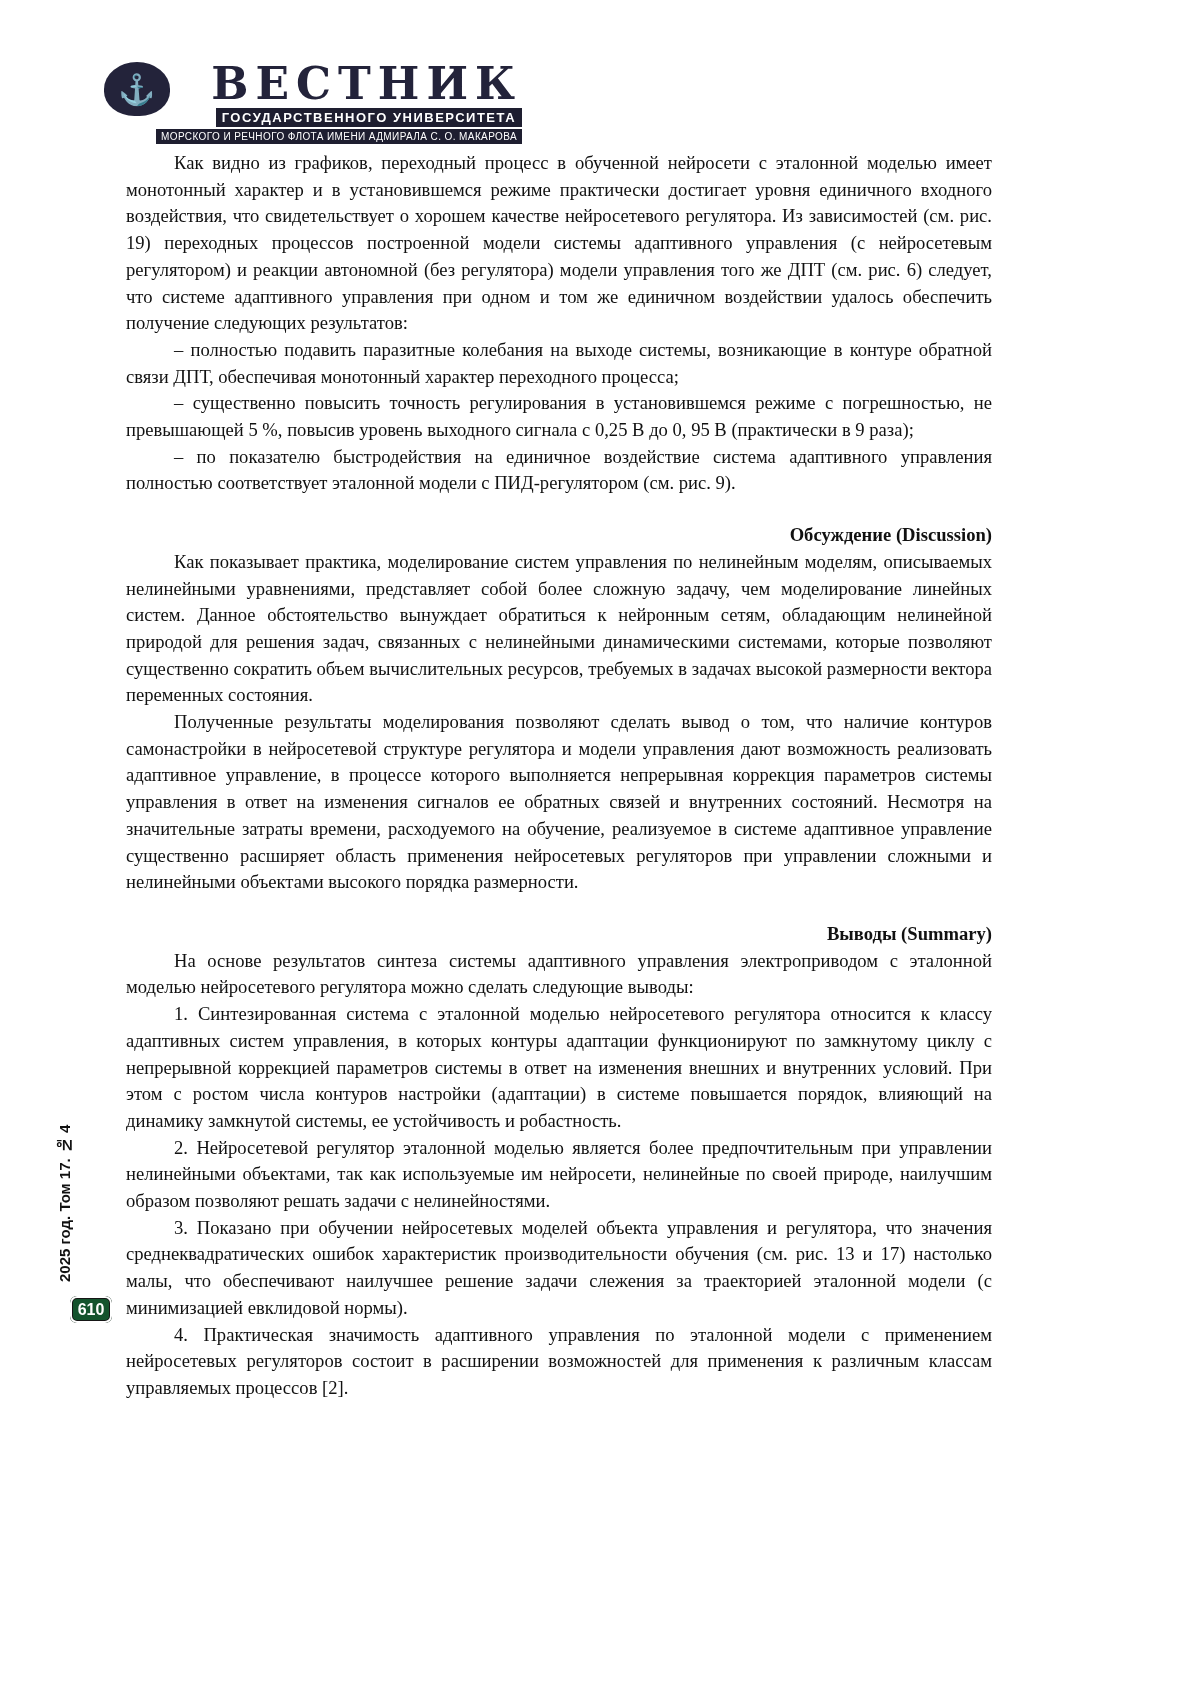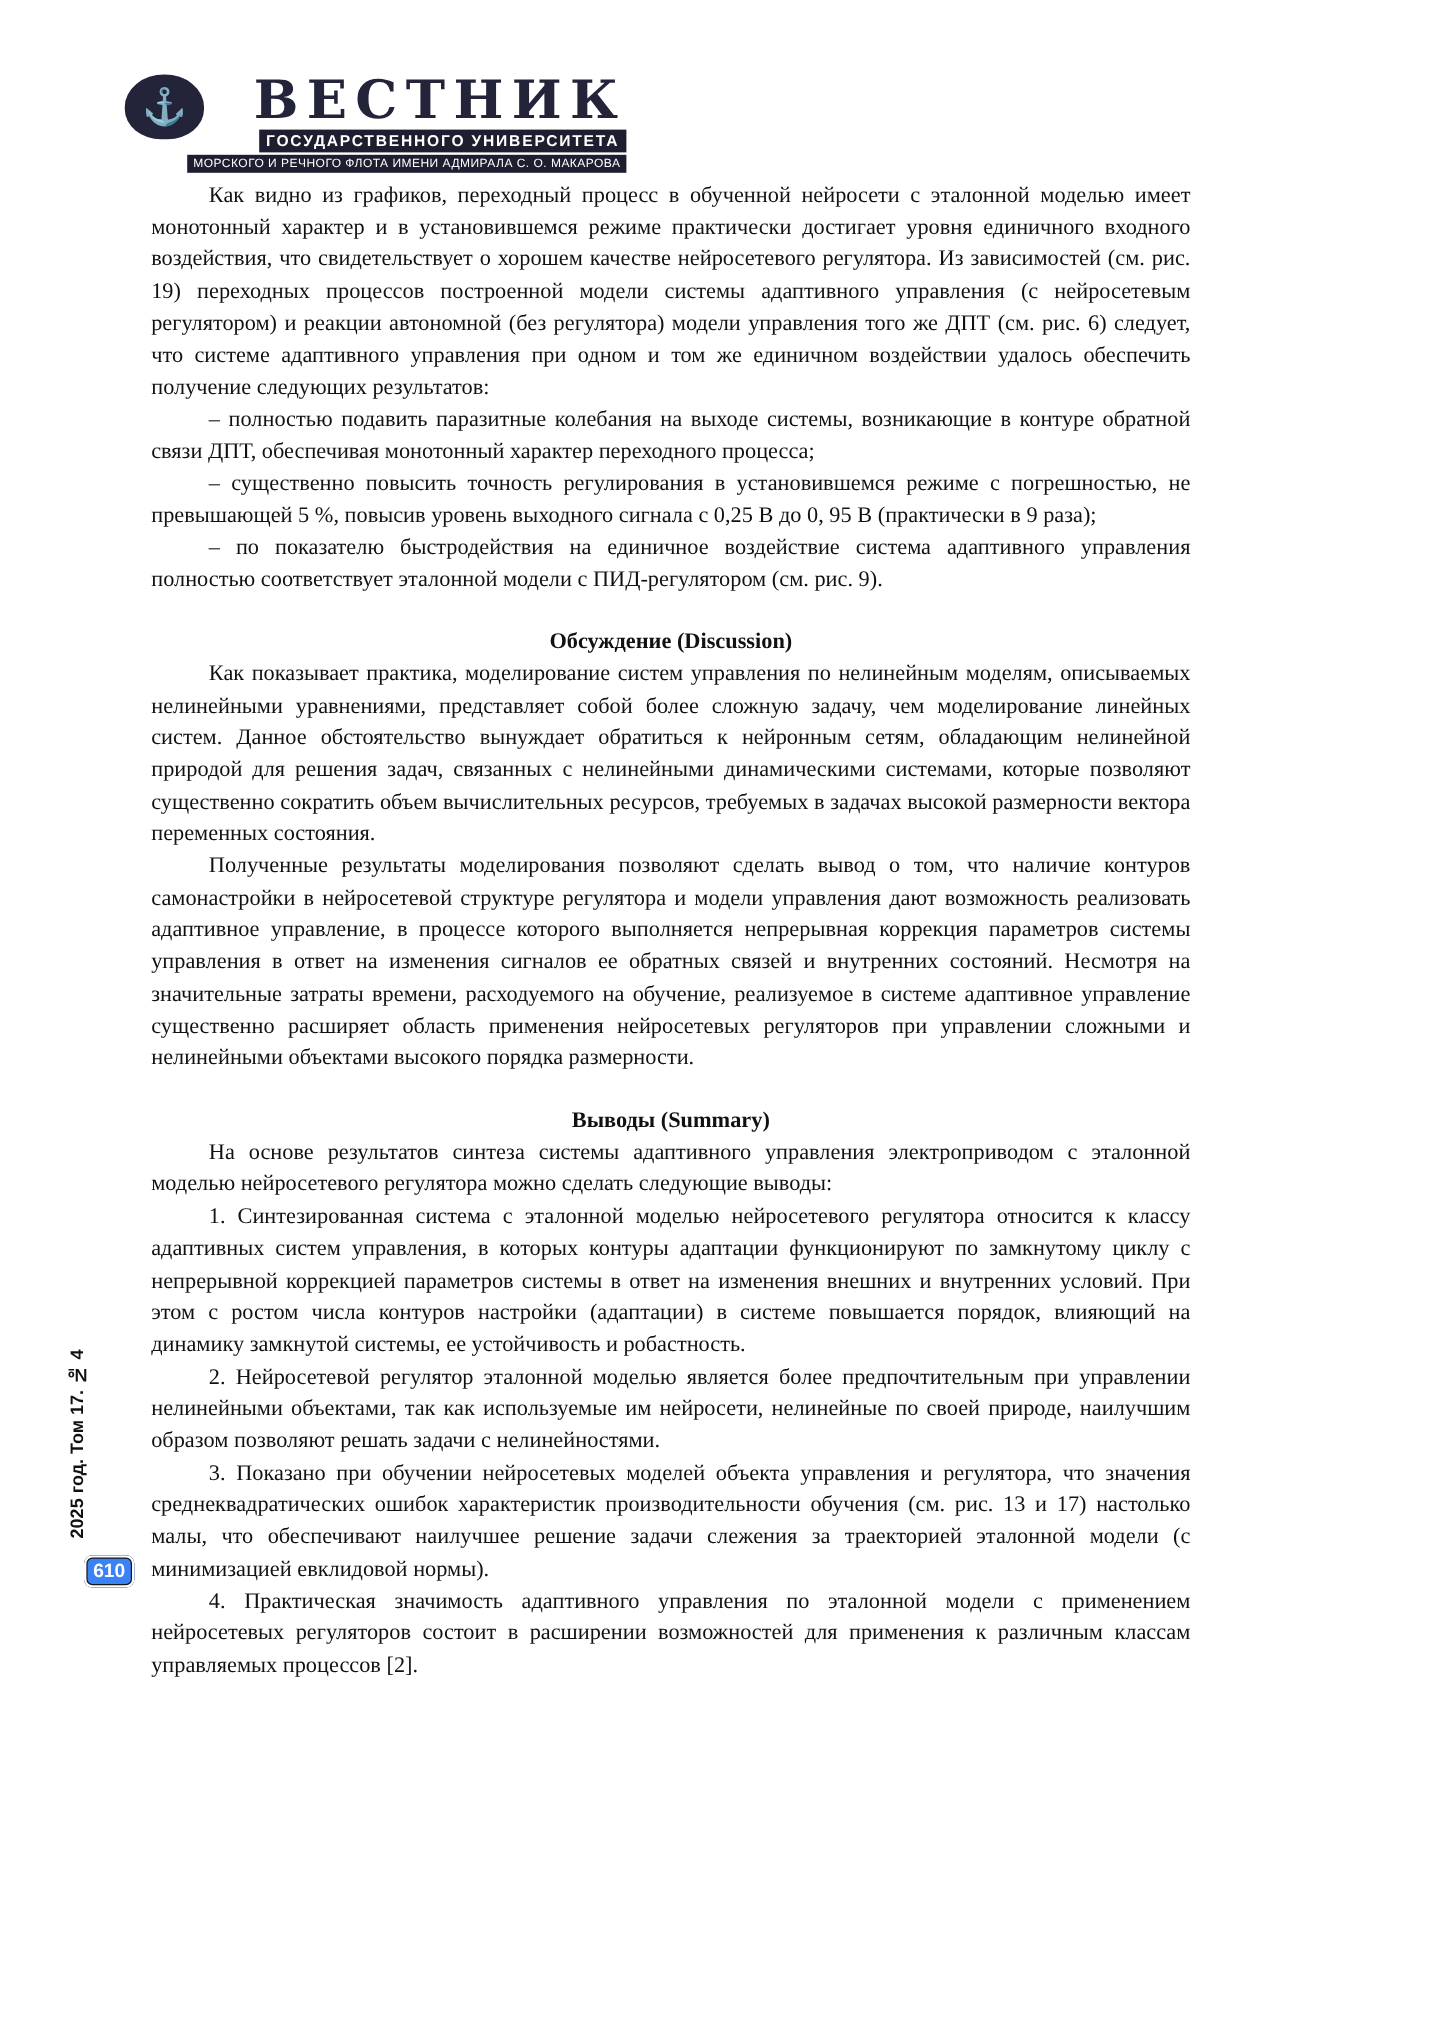--- a/index.html
+++ b/index.html
@@ -64,21 +64,21 @@
     font-weight:bold;
     font-size:15px;
     color:#111111;
     display:flex;align-items:center;justify-content:center;
     white-space:nowrap;
   }
   .page-badge{
     position:absolute;
     left:70px;top:1296px;
     width:42px;height:27px;
-    background:#3b82f6;
+    background:#14532d;
     color:#ffffff;
     border-radius:7px;
     box-shadow:inset 0 0 0 2px #ffffff, inset 0 0 0 3px #161616;
     font-family:"Liberation Sans", sans-serif;
     font-weight:bold;font-size:16px;
     display:flex;align-items:center;justify-content:center;
   }
 
   
   .body{
@@ -91,21 +91,21 @@
   }
   .body p.paragraph{
     margin:0;
     text-indent:48px;
   }
   .body h2.heading{
     margin:25px 0 0 0;
     font-size:18.6px;
     line-height:26.7px;
     font-weight:bold;
-    text-align:center;
+    text-align:right;
     text-indent:0;
   }
 </style>
 </head>
 <body>
 
 <div class="page">
 
   <header class="logo">
     <div class="emblem">⚓</div>

